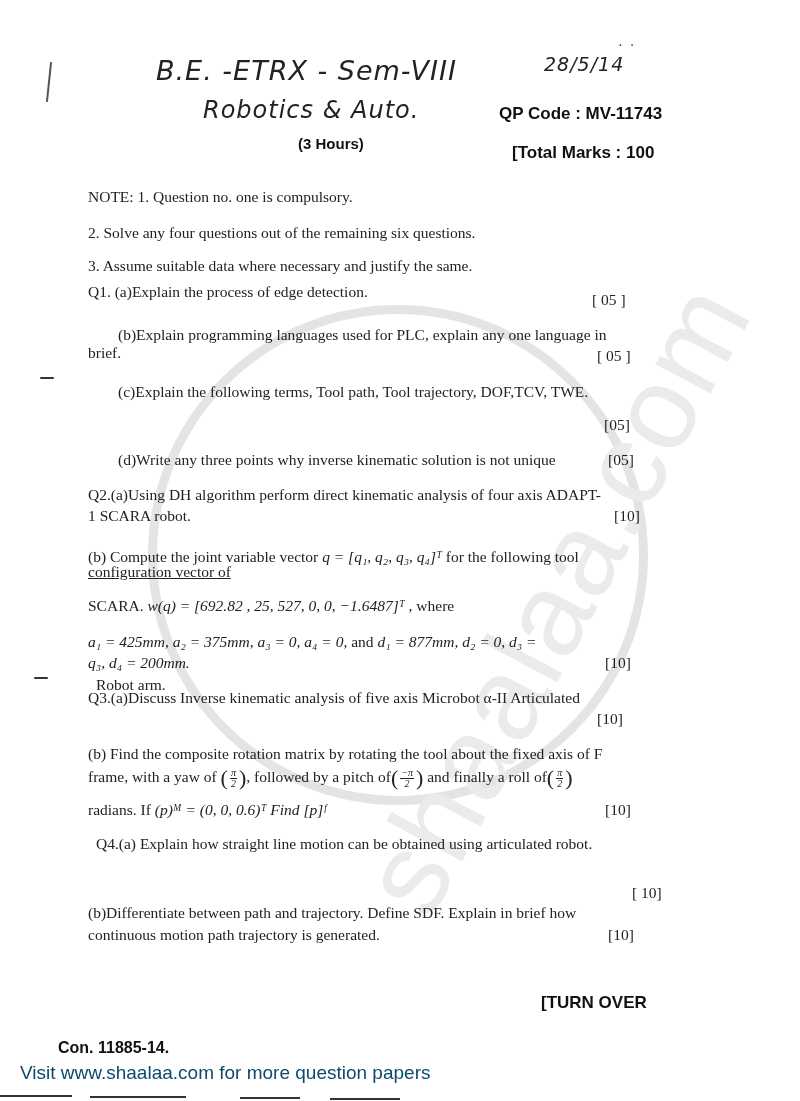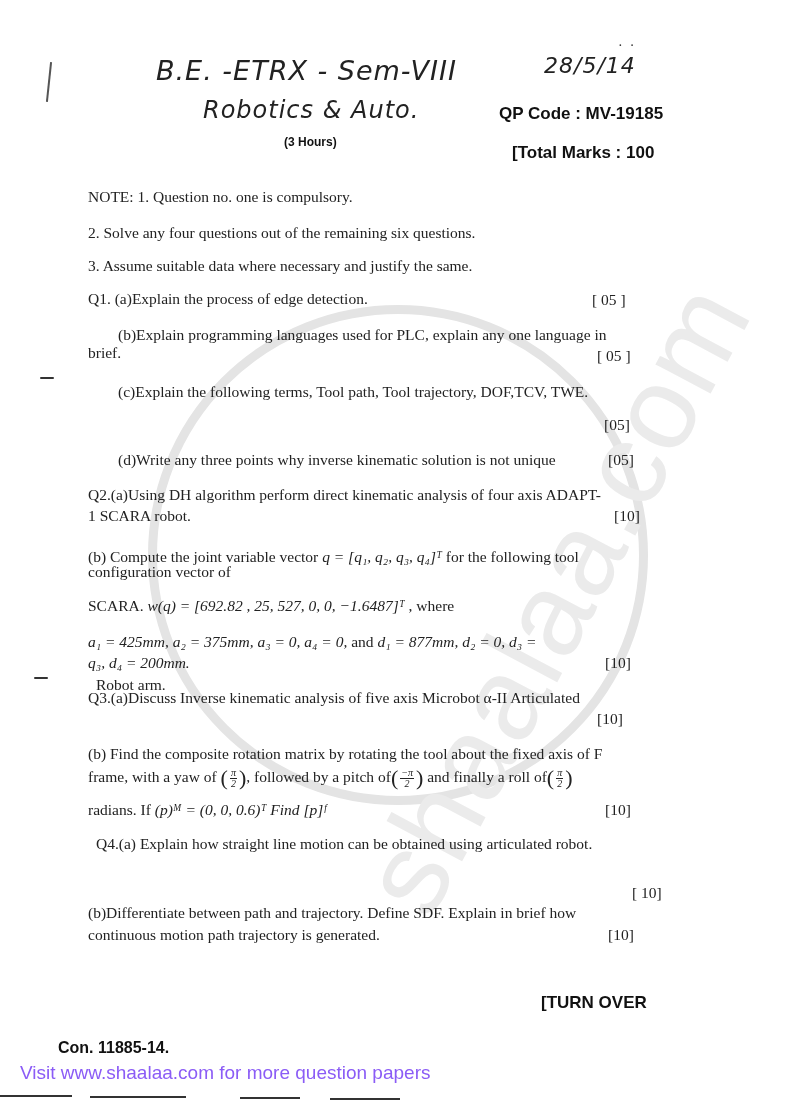--- a/index.html
+++ b/index.html
@@ -53,51 +53,51 @@
 
 <div class="watermark"></div>
 <div class="wm-text abs">shaalaa.com</div>
 
 <div class="abs" style="left:48px;top:62px;width:2px;height:40px;background:#555;transform:rotate(6deg);"></div>
 <div class="abs" style="left:618px;top:38px;font-size:14px;color:#333;">·&nbsp;&nbsp;·</div>
 <div class="mark-dash" style="left:40px;top:377px;width:14px;"></div>
 <div class="mark-dash" style="left:34px;top:677px;width:14px;"></div>
 
 <div class="abs hand" style="left:156px;top:55px;font-size:27px;">B.E. -ETRX - Sem-VIII</div>
-<div class="abs hand" style="left:544px;top:53px;font-size:22px;">28/5/14</div>
+<div class="abs hand" style="left:544px;top:53px;font-size:19px;">28/5/14</div>
 <div class="abs hand" style="left:203px;top:96px;font-size:24px;">Robotics &amp; Auto.</div>
-<div class="abs bold-sans" style="left:499px;top:104px;font-size:17px;">QP Code : MV-19185</div>
-<div class="abs bold-sans" style="left:284px;top:135px;font-size:12px;">(3 Hours)</div>
+<div class="abs bold-sans" style="left:499px;top:104px;font-size:17px;">QP Code : MV-11743</div>
+<div class="abs bold-sans" style="left:298px;top:135px;font-size:15px;">(3 Hours)</div>
 <div class="abs bold-sans" style="left:512px;top:143px;font-size:17px;">[Total Marks : 100</div>
 
 <div class="abs body-text" style="left:88px;top:188px;">NOTE: 1. Question no. one is compulsory.</div>
 <div class="abs body-text" style="left:88px;top:224px;">2. Solve any four questions out of the remaining six questions.</div>
 <div class="abs body-text" style="left:88px;top:257px;">3. Assume suitable data where necessary and justify the same.</div>
 
-<div class="abs body-text" style="left:88px;top:290px;text-align:right;">Q1. (a)Explain the process of edge detection.</div>
+<div class="abs body-text" style="left:88px;top:283px;text-align:right;">Q1. (a)Explain the process of edge detection.</div>
 <div class="abs marks" style="left:592px;top:291px;">[ 05 ]</div>
 
 <div class="abs body-text" style="left:118px;top:326px;">(b)Explain programming languages used for PLC, explain any one language in</div>
 <div class="abs body-text" style="left:88px;top:344px;">brief.</div>
 <div class="abs marks" style="left:597px;top:347px;">[ 05 ]</div>
 
 <div class="abs body-text" style="left:118px;top:383px;">(c)Explain the following terms, Tool path, Tool trajectory, DOF,TCV, TWE.</div>
 <div class="abs marks" style="left:604px;top:416px;">[05]</div>
 
 <div class="abs body-text" style="left:118px;top:451px;">(d)Write any three points why inverse kinematic solution is not unique</div>
 <div class="abs marks" style="left:608px;top:451px;">[05]</div>
 
 <div class="abs body-text" style="left:88px;top:486px;">Q2.(a)Using DH algorithm perform direct kinematic analysis of four axis ADAPT-</div>
 <div class="abs body-text" style="left:88px;top:507px;text-align:center;">1 SCARA robot.</div>
 <div class="abs marks" style="left:614px;top:507px;">[10]</div>
 
 <div class="abs body-text" style="left:88px;top:548px;">
   <span>(b)  Compute the joint variable vector </span><span class="math">q = [q₁, q₂, q₃, q₄]ᵀ</span><span> for the following tool</span>
 </div>
-<div class="abs body-text" style="left:88px;top:563px;">configuration vector of</div>
+<div class="abs body-text" style="left:88px;top:563px;text-decoration:underline;">configuration vector of</div>
 <div class="abs body-text" style="left:88px;top:597px;">
   <span>SCARA. </span><span class="math">w(q) = [692.82 , 25, 527, 0, 0, −1.6487]ᵀ</span><span> , where</span>
 </div>
 <div class="abs body-text" style="left:88px;top:633px;">
   <span class="math">a₁ = 425mm, a₂ = 375mm, a₃ = 0, a₄ = 0,</span><span> and </span><span class="math">d₁ = 877mm, d₂ = 0, d₃ =</span>
 </div>
 <div class="abs body-text math" style="left:88px;top:654px;">q₃, d₄ = 200mm.</div>
 <div class="abs marks" style="left:605px;top:654px;">[10]</div>
 
 <div class="abs body-text" style="left:88px;top:689px;">Q3.(a)Discuss Inverse kinematic analysis of five axis Microbot α-II Articulated</div>
@@ -124,18 +124,18 @@
 
 <div class="abs body-text" style="left:96px;top:835px;">Q4.(a) Explain how straight line motion can be obtained using articulated robot.</div>
 <div class="abs marks" style="left:632px;top:869px;margin-top:15px;">[ 10]</div>
 
 <div class="abs body-text" style="left:88px;top:904px;">(b)Differentiate between path and trajectory. Define SDF. Explain in brief how</div>
 <div class="abs body-text" style="left:88px;top:926px;">continuous motion path trajectory is generated.</div>
 <div class="abs marks" style="left:608px;top:926px;">[10]</div>
 
 <div class="abs bold-sans" style="left:541px;top:993px;font-size:17px;">[TURN OVER</div>
 <div class="abs bold-sans" style="left:58px;top:1023px;font-size:16px;margin-top:16px;">Con. 11885-14.</div>
-<div class="abs" style="left:20px;top:1062px;font-family:'Liberation Sans',sans-serif;font-size:19px;color:#8b5cf6;">Visit www.shaalaa.com for more question papers</div>
+<div class="abs" style="left:20px;top:1062px;font-family:'Liberation Sans',sans-serif;font-size:19px;color:#0c4a6e;">Visit www.shaalaa.com for more question papers</div>
 
 <div class="footer-line" style="left:0px;top:1095px;width:72px;"></div>
 <div class="footer-line" style="left:90px;top:1096px;width:96px;"></div>
 <div class="footer-line" style="left:240px;top:1097px;width:60px;"></div>
 <div class="footer-line" style="left:330px;top:1098px;width:70px;"></div>
 
 </body></html>

